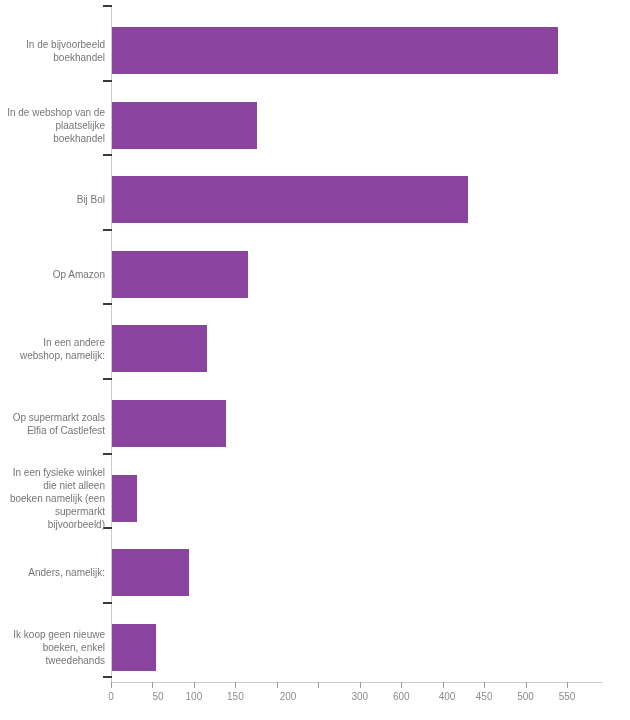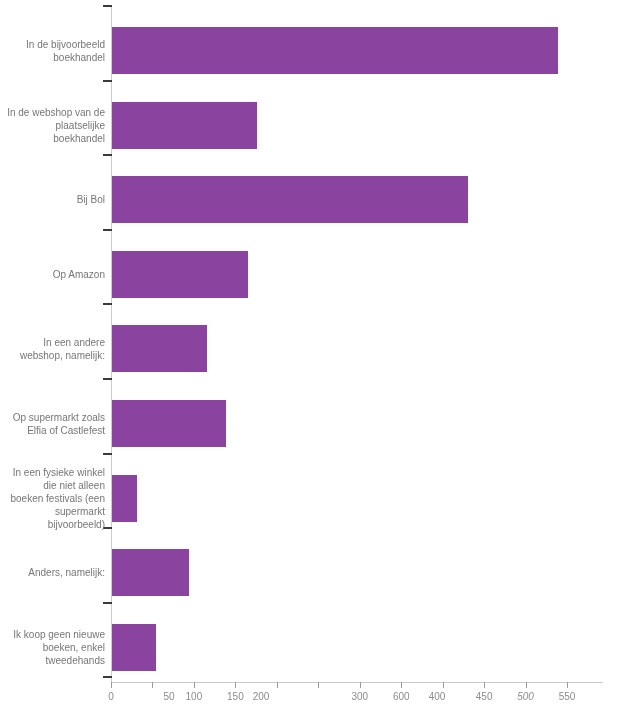--- a/index.html
+++ b/index.html
@@ -126,21 +126,21 @@
         <div>In een andere</div>
         <div>webshop, namelijk:</div>
       </div>
       <div class="cat-label" style="top: 410.5px;">
         <div>Op supermarkt zoals</div>
         <div>Elfia of Castlefest</div>
       </div>
       <div class="cat-label" style="top: 465.6px;">
         <div>In een fysieke winkel</div>
         <div>die niet alleen</div>
-        <div>boeken festivals (een</div>
+        <div>boeken namelijk (een</div>
         <div>supermarkt</div>
         <div>bijvoorbeeld)</div>
       </div>
       <div class="cat-label" style="top: 566.2px;">
         <div>Anders, namelijk:</div>
       </div>
       <div class="cat-label" style="top: 627.8px;">
         <div>Ik koop geen nieuwe</div>
         <div>boeken, enkel</div>
         <div>tweedehands</div>
@@ -166,26 +166,26 @@
       <div class="x-tick" style="left: 318.3px;"></div>
       <div class="x-tick" style="left: 359.76px;"></div>
       <div class="x-tick" style="left: 401.22px;"></div>
       <div class="x-tick" style="left: 442.68px;"></div>
       <div class="x-tick" style="left: 484.14px;"></div>
       <div class="x-tick" style="left: 525.6px;"></div>
       <div class="x-tick" style="left: 567.06px;"></div>
     </div>
   <div id="x-tick-labels">
       <div class="x-tick-label" style="left: 111px;">0</div>
-      <div class="x-tick-label" style="left: 169px;">50</div>
+      <div class="x-tick-label" style="left: 158px;">50</div>
       <div class="x-tick-label" style="left: 193.92px;">100</div>
       <div class="x-tick-label" style="left: 235.38px;">150</div>
-      <div class="x-tick-label" style="left: 261px;">200</div>
+      <div class="x-tick-label" style="left: 288px;">200</div>
       <div class="x-tick-label" style="left: 303px; margin-top: 48px;">250</div>
       <div class="x-tick-label" style="left: 359.76px;">300</div>
       <div class="x-tick-label" style="left: 401.22px;">600</div>
-      <div class="x-tick-label" style="left: 437px;">400</div>
+      <div class="x-tick-label" style="left: 447px;">400</div>
       <div class="x-tick-label" style="left: 484.14px;">450</div>
-      <div class="x-tick-label" style="left: 525.6px; font-style: italic;">500</div>
+      <div class="x-tick-label" style="left: 525.6px;">500</div>
       <div class="x-tick-label" style="left: 567.06px;">550</div>
     </div>
 
 </div>
 
 </body></html>

